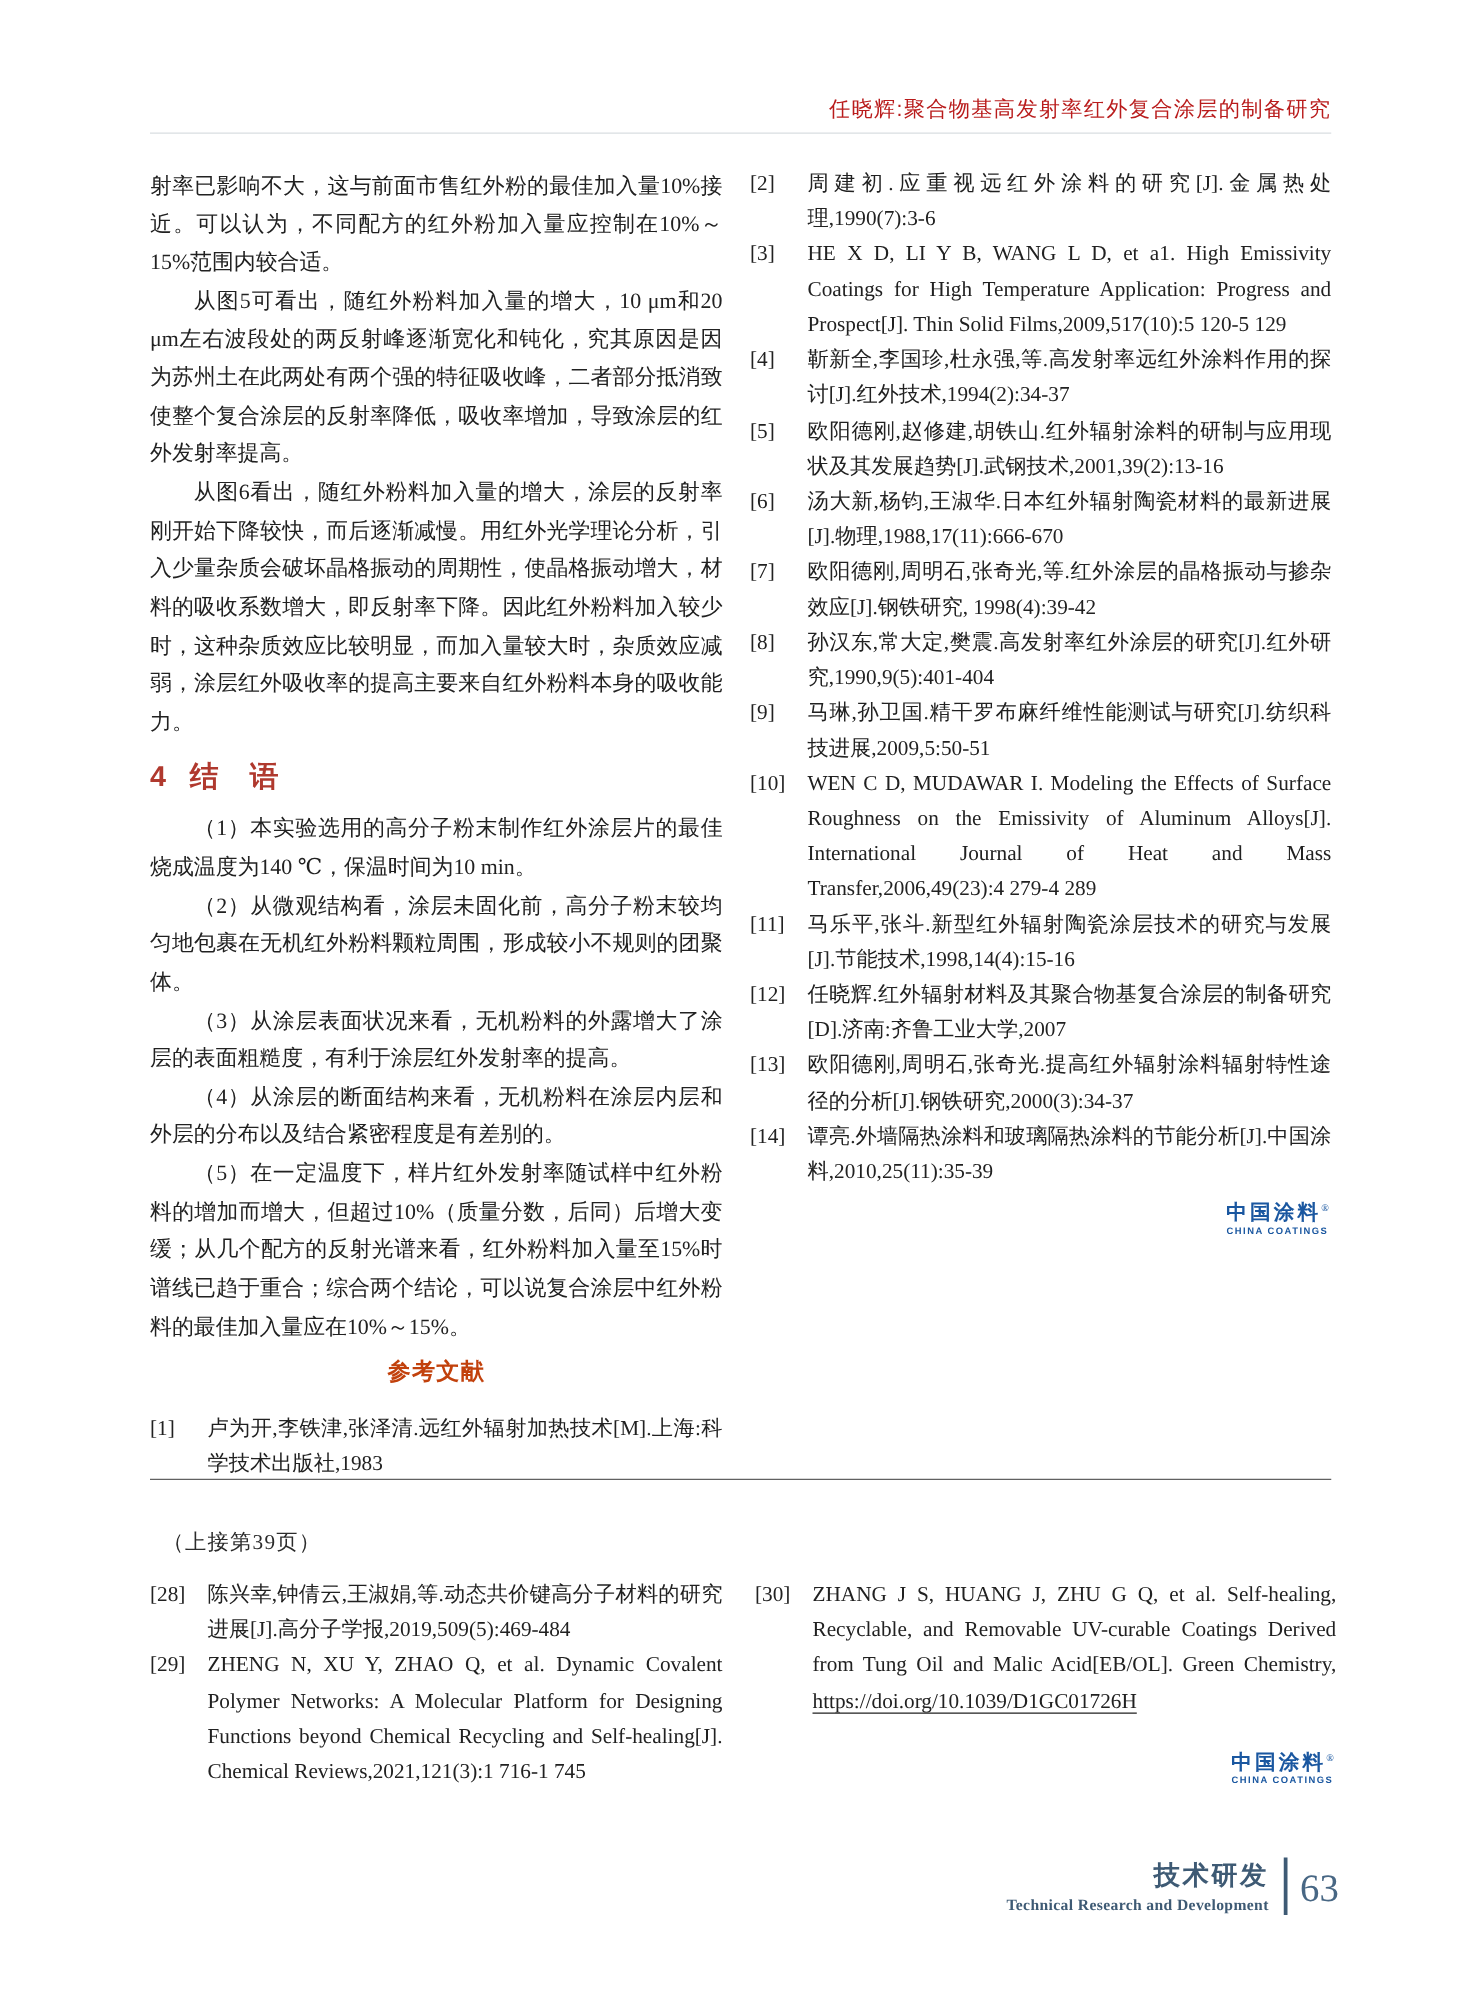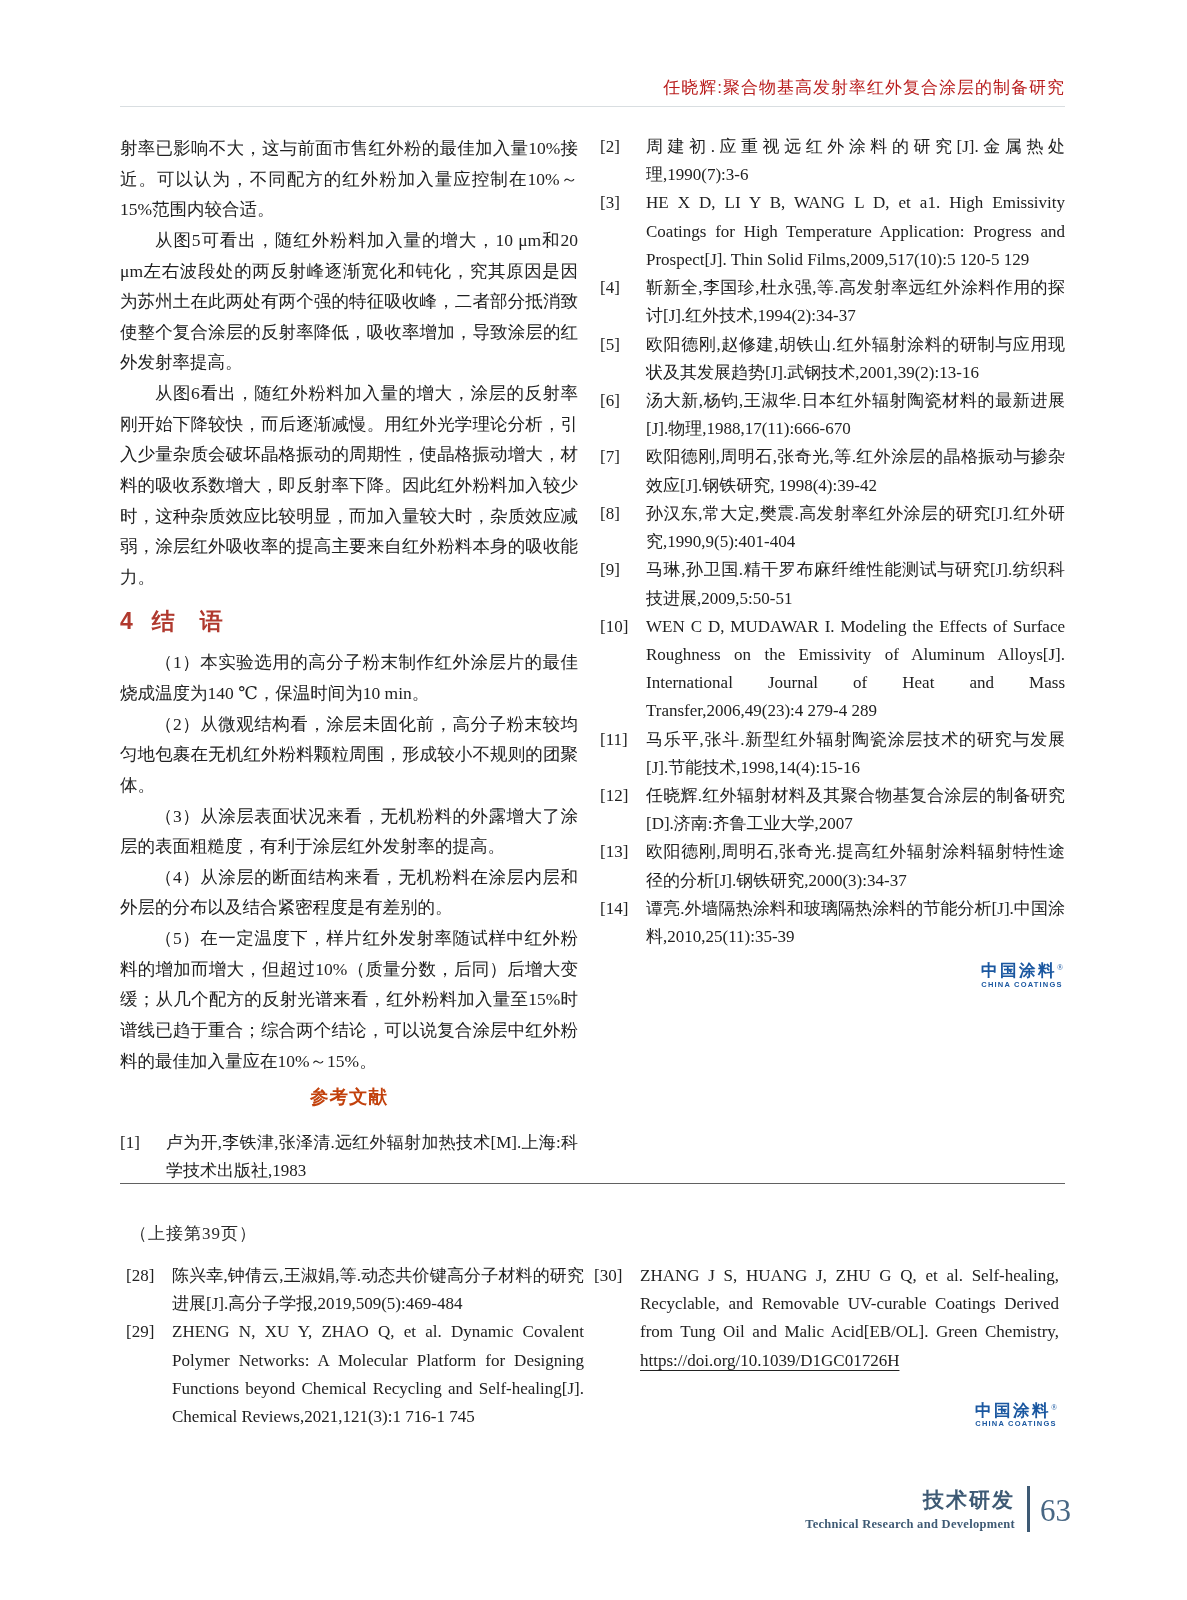--- a/index.html
+++ b/index.html
@@ -67,21 +67,21 @@
   .bottom-rule{
     position:absolute;top:1183px;left:120px;right:122px;
     border-top:1.5px solid #616161;
   }
   .continuation-note{
     position:absolute;top:1203px;left:130px;
     font-size:17px;color:#2b2b2b;letter-spacing:1px;margin-top:19px;
   }
   .bottom-columns{
     position:absolute;top:1262px;left:120px;width:945px;
-    display:flex;gap:10px;justify-content:center;
+    display:flex;gap:26px;
   }
   .doi-link{
     color:#212121;text-decoration:underline;text-underline-offset:4px;
   }
   .bottom-logo-wrap{text-align:right;margin-top:26px;padding-right:2px;}
   .footer{
     position:absolute;top:1486px;right:116px;
     display:flex;align-items:flex-end;
   }
   .footer-left{text-align:right;}

